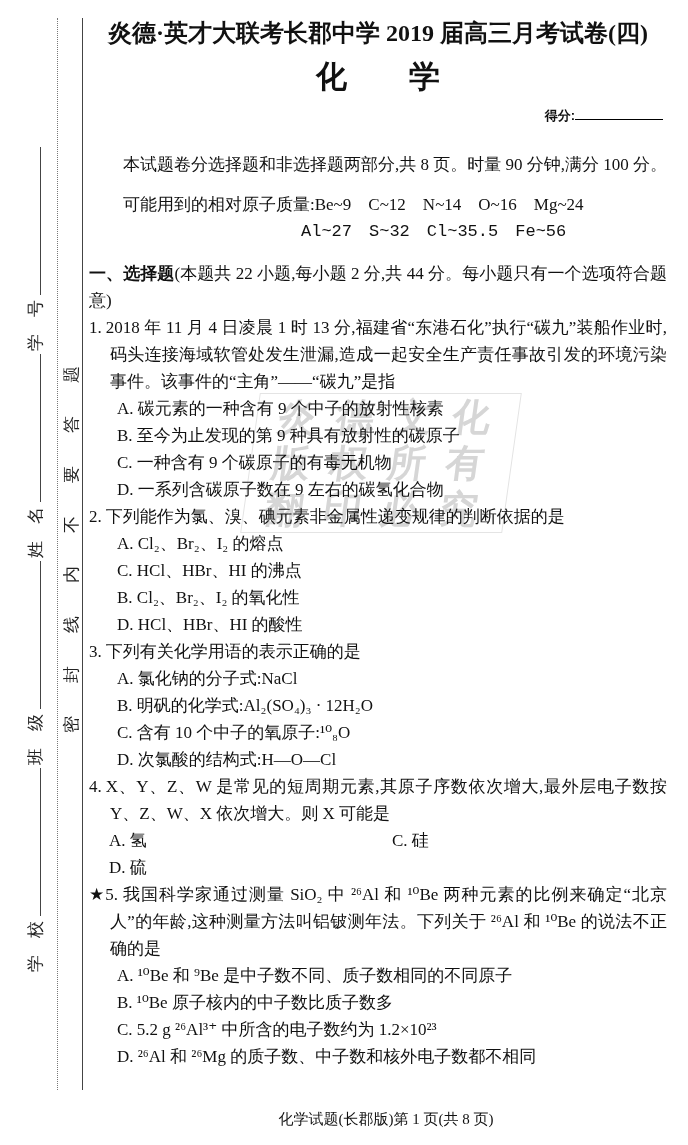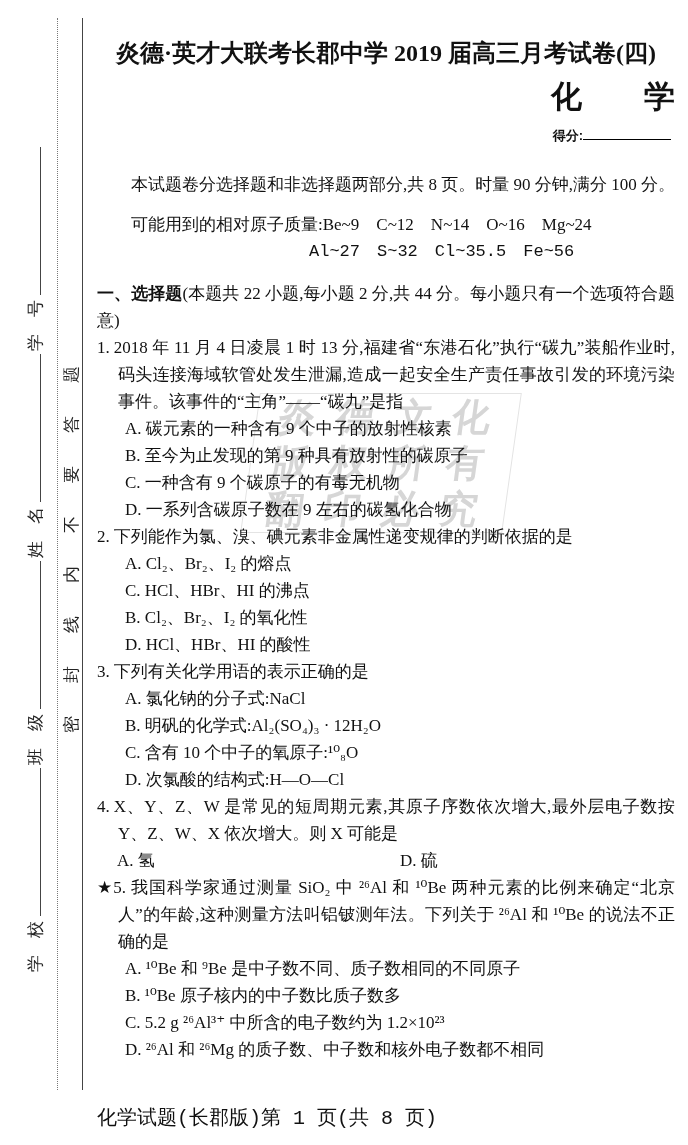--- a/index.html
+++ b/index.html
@@ -52,33 +52,32 @@
     font-size: 38px; line-height: 46px;
     text-align: center; letter-spacing: 20px;
     padding-left: 14px; box-sizing: border-box;
     transform: skewX(-8deg);
     z-index: 0;
     overflow: hidden;
   }
 
   
   .main {
-    position: absolute; left: 97px; top: 0; width: 578px;
+    position: absolute; left: 89px; top: 0; width: 578px;
     z-index: 1;
     font-size: 17px; line-height: 27px;
     text-align: justify;
-    margin-top: 20px;
   }
   .title {
     margin: 16px 0 0; text-align: center;
     font-size: 24px; line-height: 34px; font-weight: bold;
     white-space: nowrap;
   }
   .subject {
-    margin: 6px 0 0; text-align: right;
+    margin: 6px 0 0; text-align: center;
     font-family: "Liberation Sans", "DejaVu Sans", sans-serif;
     font-size: 31px; line-height: 42px; font-weight: bold;
   }
   .score-row {
     margin-top: 4px; text-align: right; padding-right: 4px;
     font-family: "Liberation Sans", "DejaVu Sans", sans-serif;
     font-weight: bold; font-size: 13px; line-height: 24px;
   }
   .score-blank {
     display: inline-block; width: 88px; height: 17px;
@@ -95,23 +94,22 @@
   }
   .q-stem { padding-left: 21px; text-indent: -21px; }
   .q-stem .qnum { margin-right: 4px; }
   .opt { padding-left: 28px; }
   .opts-grid {
     display: grid; grid-template-columns: 283px auto;
     padding-left: 20px;
   }
   .footer {
     position: absolute; left: 97px; top: 1108px; width: 578px;
-    font-size: 20px; line-height: 22px;
+    text-align: center; font-size: 15px; line-height: 22px;
     z-index: 1;
-    font-family: Liberation Mono, monospace;
   }
 </style>
 </head>
 <body>
 
 <div class="page">
 
   <div class="fill-strip">
     <span class="fld"><span>学　校</span><span class="fld-blank"></span></span><span class="fld"><span>班　级</span><span class="fld-blank"></span></span><span class="fld"><span>姓　名</span><span class="fld-blank"></span></span><span class="fld"><span>学　号</span><span class="fld-blank"></span></span>
   </div>
@@ -176,20 +174,21 @@
       <div class="opt">C. 含有 10 个中子的氧原子:¹⁰₈O</div>
       <div class="opt">D. 次氯酸的结构式:H—O—Cl</div>
     </div>
 
     <div class="q">
       <div class="q-stem">
         <span class="qnum">4.</span><span>X、Y、Z、W 是常见的短周期元素,其原子序数依次增大,最外层电子数按 Y、Z、W、X 依次增大。则 X 可能是</span>
       </div>
       <div class="opts-grid">
         <div>A. 氢</div>
+        <div>C. 硅</div>
         <div>D. 硫</div>
       </div>
     </div>
 
     <div class="q">
       <div class="q-stem">
         <span class="qnum">★5.</span><span>我国科学家通过测量 SiO₂ 中 ²⁶Al 和 ¹⁰Be 两种元素的比例来确定“北京人”的年龄,这种测量方法叫铝铍测年法。下列关于 ²⁶Al 和 ¹⁰Be 的说法不正确的是</span>
       </div>
       <div class="opt">A. ¹⁰Be 和 ⁹Be 是中子数不同、质子数相同的不同原子</div>
       <div class="opt">B. ¹⁰Be 原子核内的中子数比质子数多</div>

